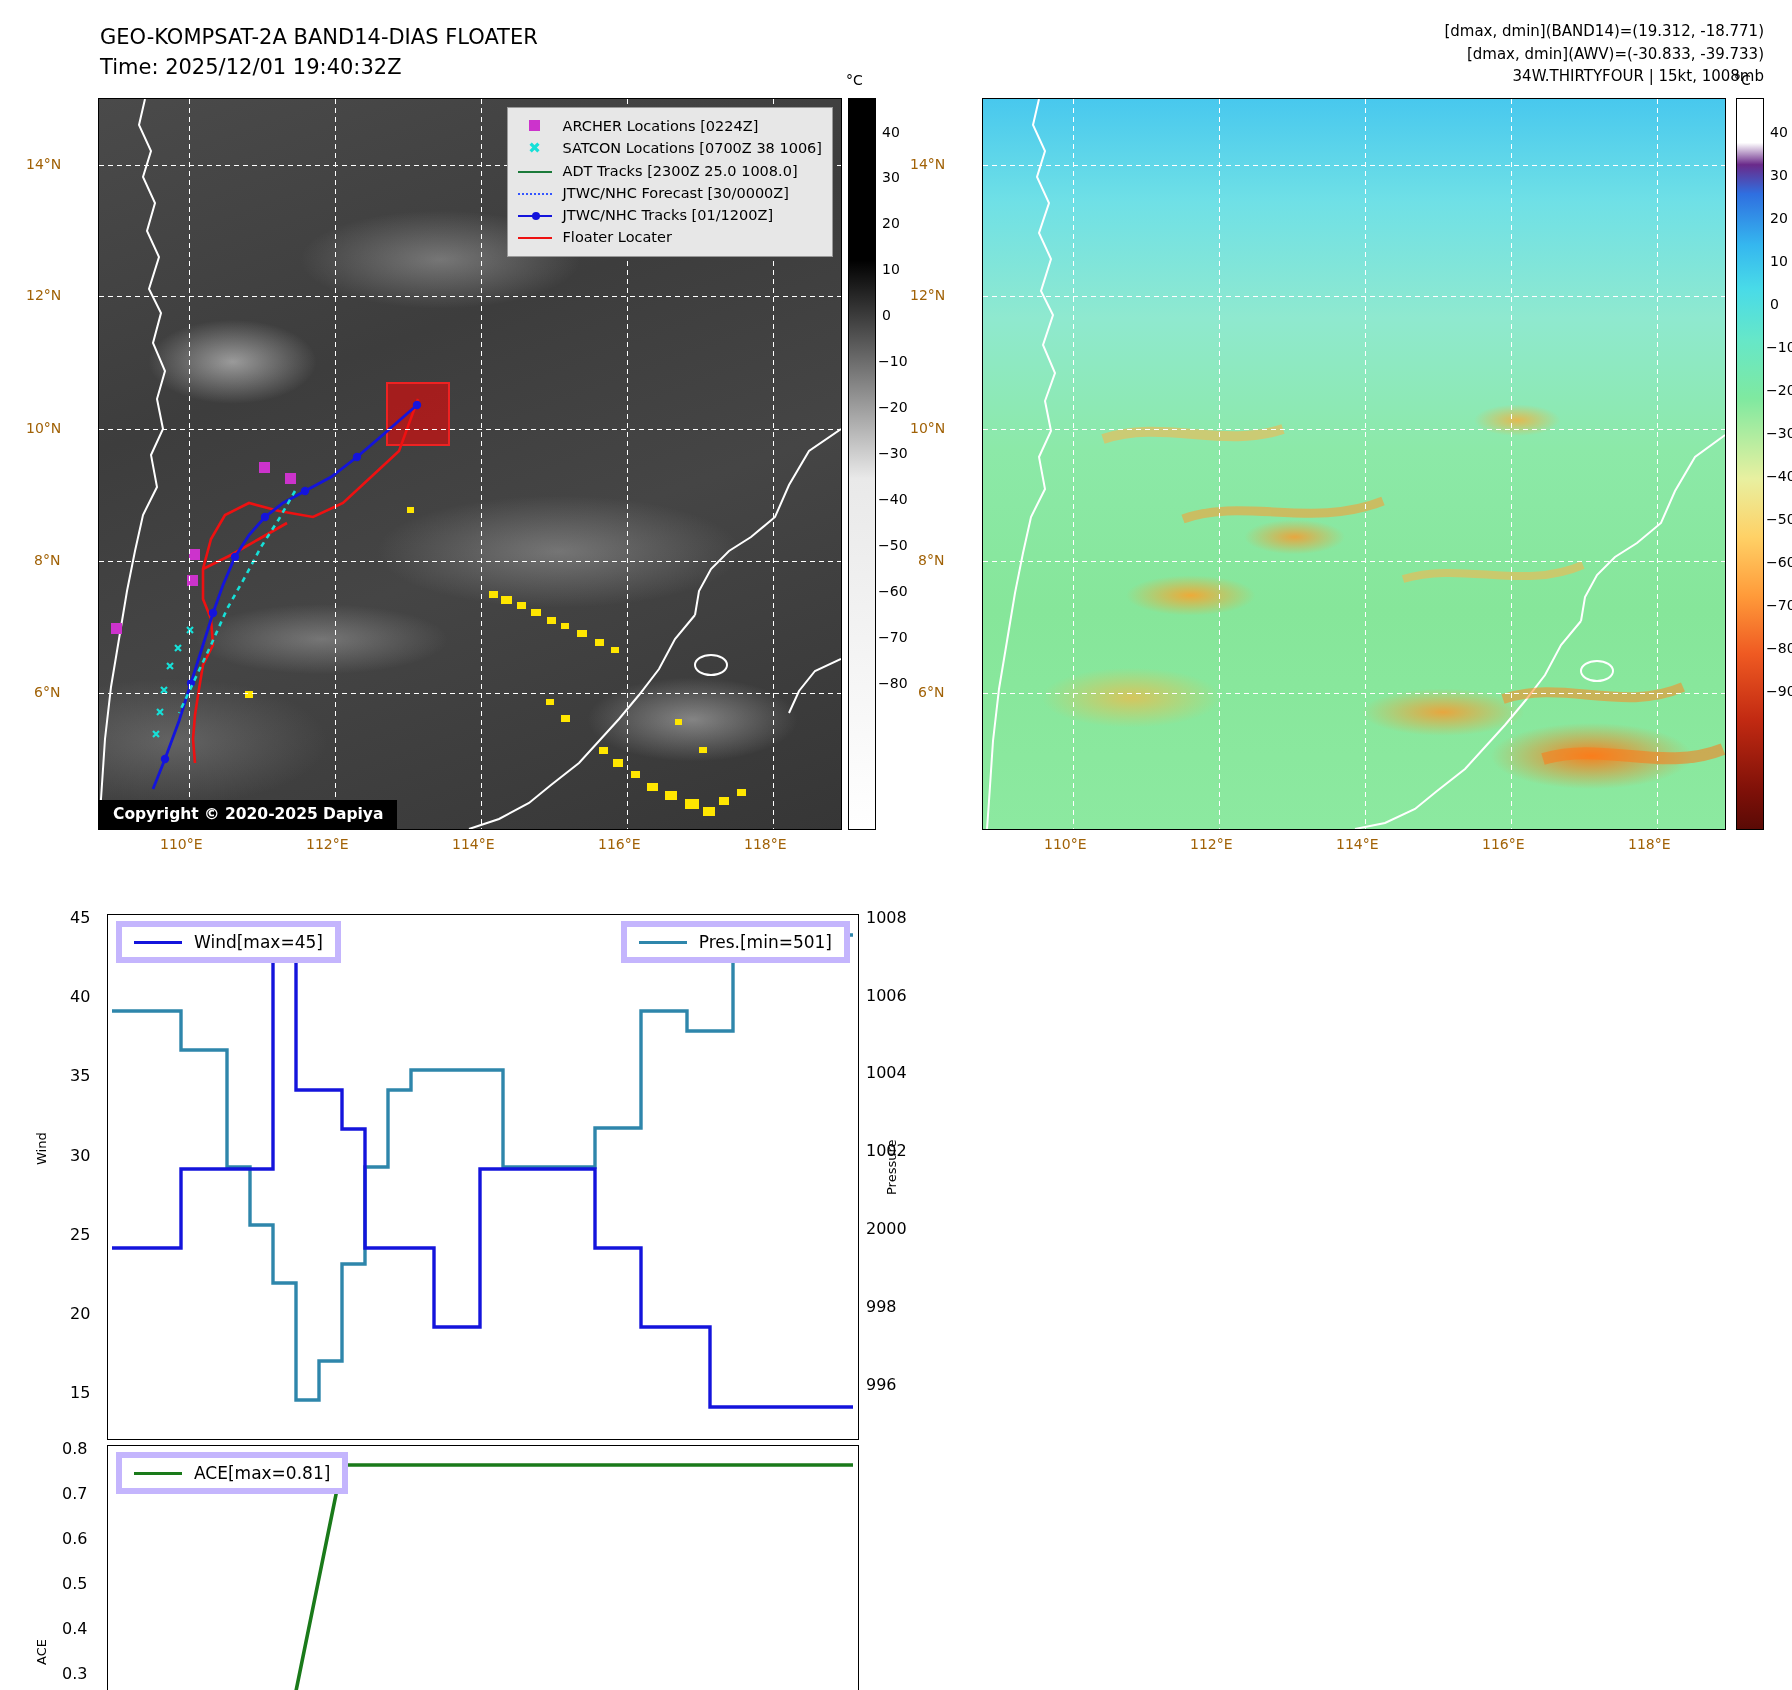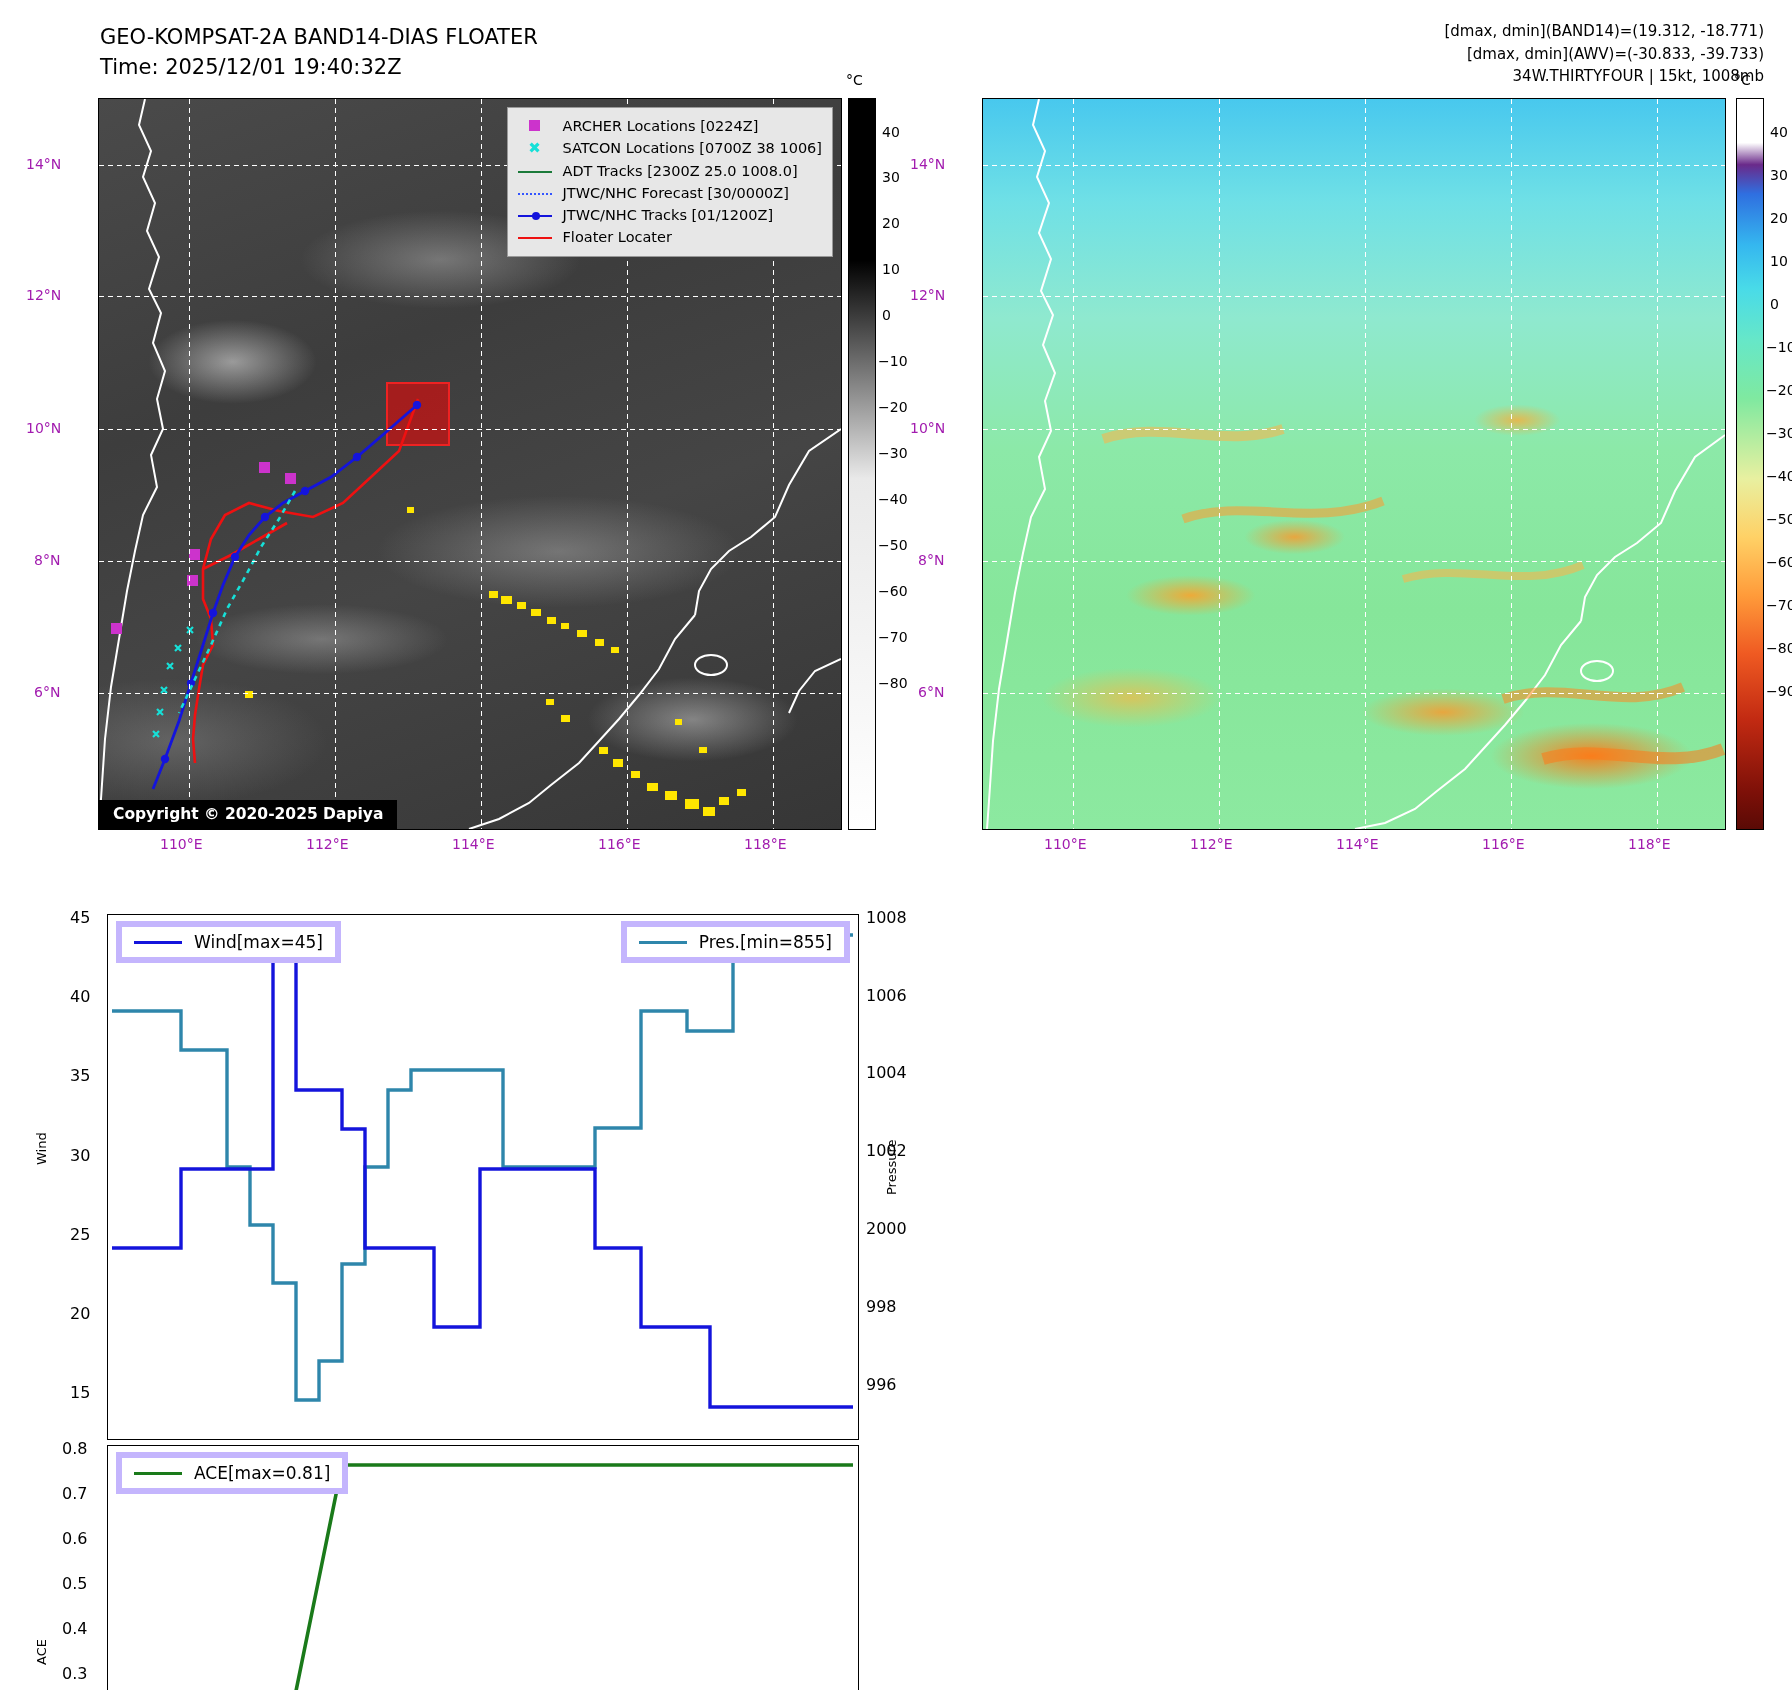--- a/index.html
+++ b/index.html
@@ -20,21 +20,21 @@
           radial-gradient(ellipse 150px 60px at 80% 85%, rgba(220,220,220,.45), rgba(0,0,0,0) 70%),
           radial-gradient(ellipse 220px 90px at 10% 88%, rgba(160,160,160,.35), rgba(0,0,0,0) 70%),
           linear-gradient(160deg,#4a4a4a 0%,#3d3d3d 35%,#454545 60%,#363636 100%);}
   .gridline{position:absolute;background:rgba(255,255,255,.85);}
   .gl-h{height:1px;left:0;right:0;
         background-image:linear-gradient(90deg,#fff 55%,rgba(255,255,255,0) 0);
         background-size:9px 1px;background-repeat:repeat-x;background-color:transparent;}
   .gl-v{width:1px;top:0;bottom:0;
         background-image:linear-gradient(180deg,#fff 55%,rgba(255,255,255,0) 0);
         background-size:1px 9px;background-repeat:repeat-y;background-color:transparent;}
-  .axlab{position:absolute;font-size:14px;color:#a21caf;}
+  .axlab{position:absolute;font-size:14px;color:#a16207;}
   #ir-legend{position:absolute;right:8px;top:8px;background:#e7e7e7;border:1px solid #999;
              padding:7px 10px 8px 8px;font-size:14.5px;line-height:1.52;}
   #ir-legend .row{display:flex;align-items:center;gap:9px;white-space:nowrap;}
   .key{display:inline-block;width:38px;text-align:center;flex:0 0 38px;}
   .ksq{display:inline-block;width:11px;height:11px;background:#cc33cc;}
   .kx{color:#16e0d8;font-weight:bold;font-size:15px;}
   .kline{display:inline-block;width:34px;height:0;border-top:2px solid #1b7a3a;vertical-align:middle;}
   .kline.dot{border-top:2px dotted #3355ff;}
   .kline.red{border-top:2.4px solid #ee1111;}
   .kdotmark{position:relative;display:inline-block;width:34px;height:8px;}
@@ -314,21 +314,21 @@
         <polyline fill="none" stroke="#2e86ab" stroke-width="3.4" points="4,96 27,96 50,96 73,96 73,135 96,135 119,135 119,252 142,252 142,310 165,310 165,368 188,368 188,485 211,485 211,446 234,446 234,349 257,349 257,252 280,252 280,175 303,175 303,155 326,155 372,155 395,155 395,252 487,252 487,213 510,213 533,213 533,96 579,96 579,116 625,116 625,20 672,20 745,20"></polyline>
 
         <polyline fill="none" stroke="#1414dc" stroke-width="3.4" points="4,333 27,333 50,333 73,333 73,254 96,254 119,254 142,254 165,254 165,17 188,17 188,175 234,175 234,214 257,214 257,333 303,333 326,333 326,412 372,412 372,254 395,254 487,254 487,333 533,333 533,412 579,412 602,412 602,492 648,492 745,492"></polyline>
       </svg>
       <div class="legbox" style="left:8px;top:6px">
         <span class="legline"></span>
         <span>Wind[max=45]</span>
       </div>
       <div class="legbox" style="right:8px;top:6px">
         <span class="legline pres"></span>
-        <span>Pres.[min=855]</span>
+        <span>Pres.[min=501]</span>
       </div>
     </div>
 
     <div class="plab" style="left:70px;top:43px">45</div>
     <div class="plab" style="left:70px;top:122px">40</div>
     <div class="plab" style="left:70px;top:201px">35</div>
     <div class="plab" style="left:70px;top:281px">30</div>
     <div class="plab" style="left:70px;top:360px">25</div>
     <div class="plab" style="left:70px;top:439px">20</div>
     <div class="plab" style="left:70px;top:518px">15</div>

